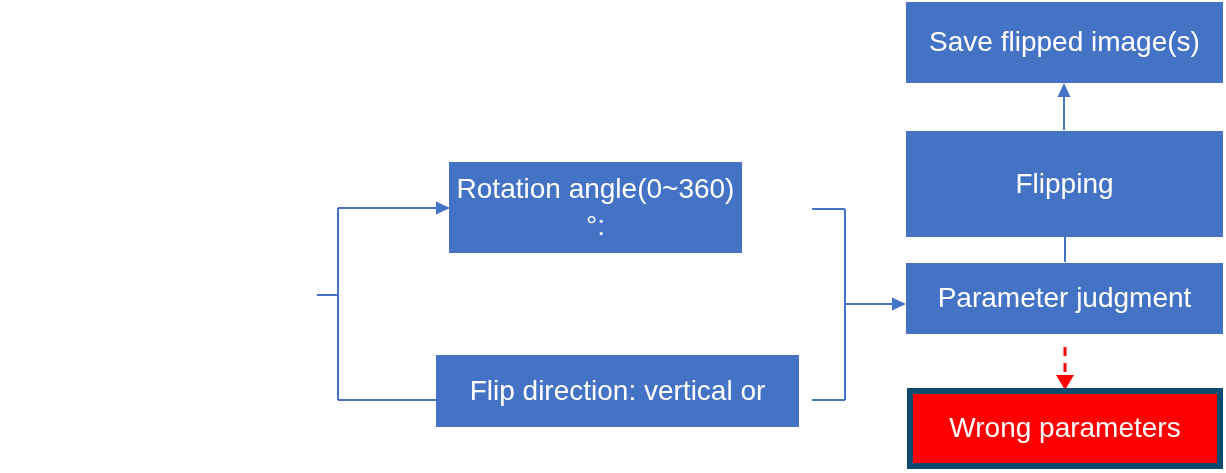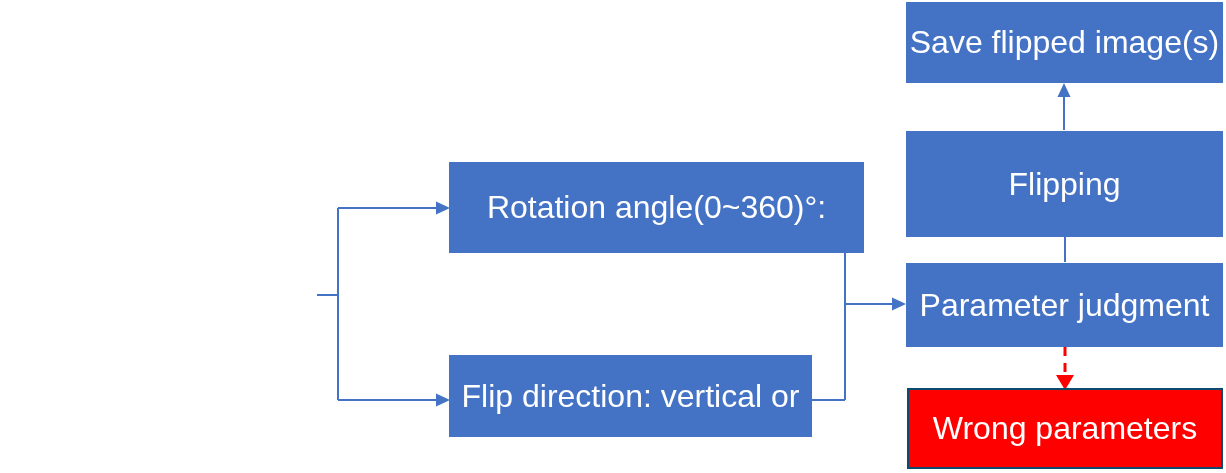--- a/index.html
+++ b/index.html
@@ -24,27 +24,27 @@
     pointer-events: none;
   }
   .node {
     position: absolute;
     display: flex;
     flex-direction: column;
     align-items: center;
     justify-content: center;
     text-align: center;
     color: #ffffff;
-    font-size: 32px;
+    font-size: 28px;
     line-height: 1.32;
     box-sizing: border-box;
   }
   .node span { display: block; }
   .node.blue { background: #4472C4; }
-  .node.red  { background: #FF0000; border: 2px solid #0c4a6e; }
+  .node.red  { background: #FF0000; border: 6px solid #0c4a6e; }
 </style>
 </head>
 <body>
 
 <div class="canvas">
 
   <svg class="edges" viewBox="0 0 1226 473" xmlns="http://www.w3.org/2000/svg">
     <g stroke="#4472C4" stroke-width="2" fill="none">
 
       <line x1="317" y1="295" x2="338" y2="295"></line>
@@ -74,37 +74,37 @@
       <polygon points="1065,213 1058.5,227 1071.5,227"></polygon>
       <polygon points="1064,83 1057.5,97 1070.5,97"></polygon>
     </g>
     <g>
       <line x1="1065" y1="347" x2="1065" y2="377" stroke="#FF0000" stroke-width="3" stroke-dasharray="9,7" fill="none"></line>
       <polygon points="1065,390 1056,375 1074,375" fill="#FF0000"></polygon>
     </g>
   </svg>
 
 
-  <div class="node blue" style="left:449px; top:162px; width:415px; height:91px;gap:11px;">
+  <div class="node blue" style="left:449px; top:162px; width:293px; height:91px;gap:11px;">
     <span>Rotation angle(0~360)°:</span>
   </div>
 
-  <div class="node blue" style="left:449px; top:355px; width:363px; height:82px;">
+  <div class="node blue" style="left:436px; top:355px; width:363px; height:72px;">
     <span>Flip direction: vertical or</span>
   </div>
 
   <div class="node blue" style="left:906px; top:2px; width:317px; height:81px;">
     <span>Save flipped image(s)</span>
   </div>
 
   <div class="node blue" style="left:906px; top:131px; width:317px; height:106px;">
     <span>Flipping</span>
   </div>
 
-  <div class="node blue" style="left:906px; top:263px; width:317px; height:84px;">
+  <div class="node blue" style="left:906px; top:263px; width:317px; height:71px;">
     <span>Parameter judgment</span>
   </div>
 
   <div class="node red" style="left:907px; top:388px; width:316px; height:81px;">
     <span>Wrong parameters</span>
   </div>
 
 </div>
 
 </body></html>

